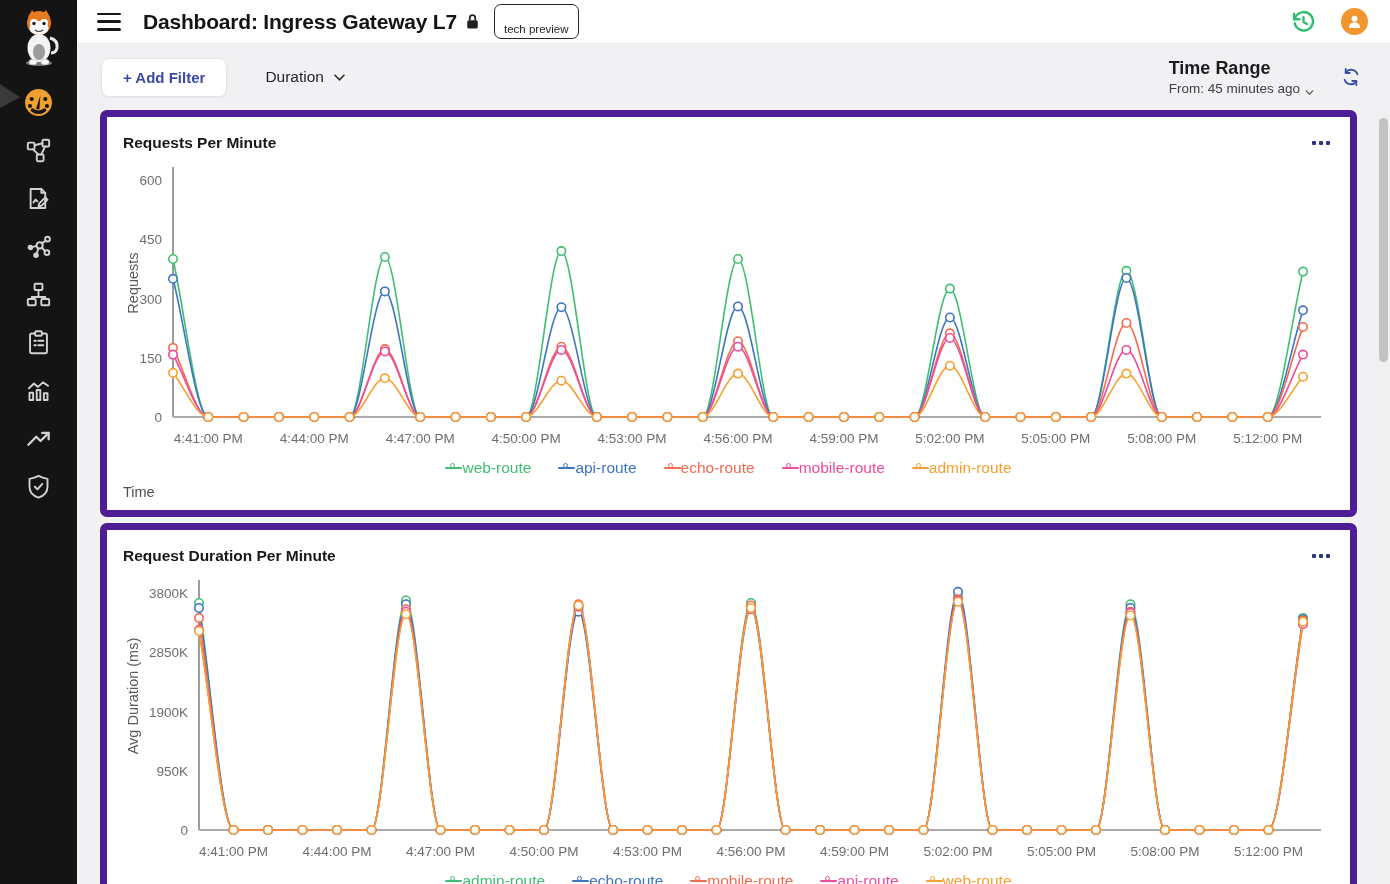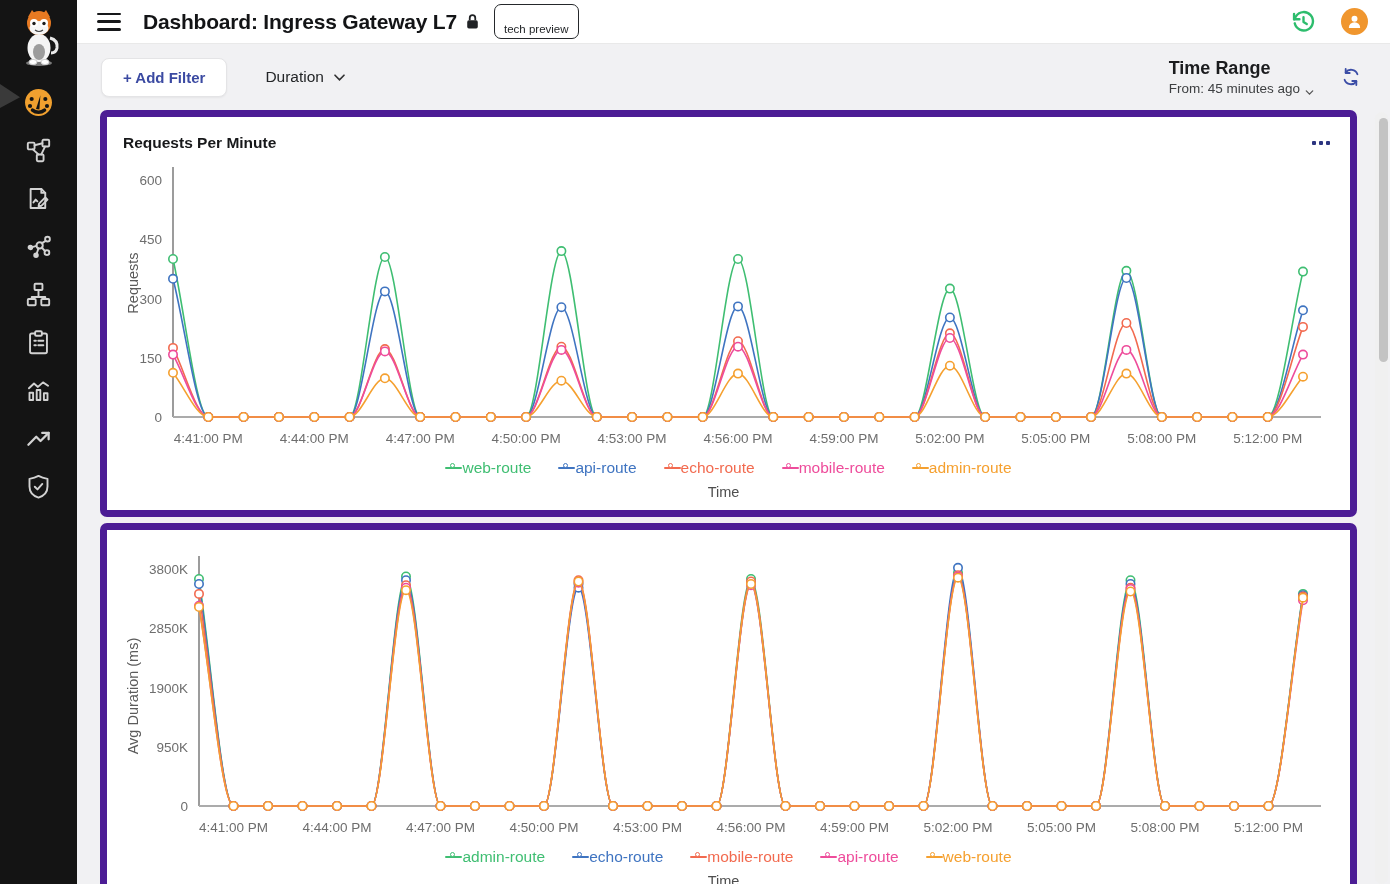--- a/index.html
+++ b/index.html
@@ -51,21 +51,21 @@
   .kebab i { width:4px; height:4px; background:#2c3580; border-radius:1px; display:block; }
   .chart { display:block; margin-top:4px; }
   .tick { font-size:13.5px; fill:#6e6e6e; font-family:"Liberation Sans",sans-serif; }
   .ylabel { position:absolute; width:260px; left:-104px; top:158px; text-align:center;
             transform:rotate(-90deg); color:#5b5b5b; font-size:14.5px; pointer-events:none; }
   .legend { display:flex; justify-content:center; align-items:center; gap:27px; margin-top:4px; font-size:15.5px; }
   .lg-item { display:inline-flex; align-items:center; cursor:pointer; }
   .lg-mark { position:relative; width:17px; height:2.4px; background:currentColor; display:inline-block; border-radius:2px; }
   .lg-dot { position:absolute; left:4.5px; top:-3.4px; width:5px; height:5px; border:1.9px solid currentColor;
             background:#fff; border-radius:50%; display:block; }
-  .xlabel { text-align:center; padding-right:10px; margin-top:7px; font-size:14.5px; color:#4e4e4e; }
+  .xlabel { text-align:left; padding-right:10px; margin-top:7px; font-size:14.5px; color:#4e4e4e; }
 
   
   .scroll-track { position:absolute; right:2px; top:112px; width:13px; height:772px; background:#f0f0f0; border-radius:7px; }
   .scroll-thumb { position:absolute; right:2px; top:118px; width:9px; height:244px; background:#c3c3c3; border-radius:5px; cursor:pointer; }
 </style>
 </head>
 <body>
 
 <div class="viewport">
 
@@ -456,20 +456,28 @@
             <span class="lg-mark">
               <span class="lg-dot"></span>
             </span>
             <span>admin-route</span>
           </span>
         </div>
       <div class="xlabel">Time</div>
     </section>
 
     <section class="card tall">
+      <div class="card-head">
+        <h2 class="card-title">Request Duration Per Minute</h2>
+        <div class="kebab">
+            <i></i>
+            <i></i>
+            <i></i>
+          </div>
+      </div>
       <div class="ylabel">Avg Duration (ms)</div>
       <svg class="chart" width="1222" height="296">
           <line x1="76" y1="8" x2="76" y2="258" stroke="#9c9c9c" stroke-width="2"></line>
           <line x1="76" y1="258" x2="1198" y2="258" stroke="#ababab" stroke-width="2"></line>
           <text x="65" y="26" text-anchor="end" class="tick">3800K</text>
           <text x="65" y="85.25" text-anchor="end" class="tick">2850K</text>
           <text x="65" y="144.5" text-anchor="end" class="tick">1900K</text>
           <text x="65" y="203.75" text-anchor="end" class="tick">950K</text>
           <text x="65" y="263" text-anchor="end" class="tick">0</text>
           <text x="110.5" y="284" text-anchor="middle" class="tick" font-size="14">4:41:00 PM</text>

